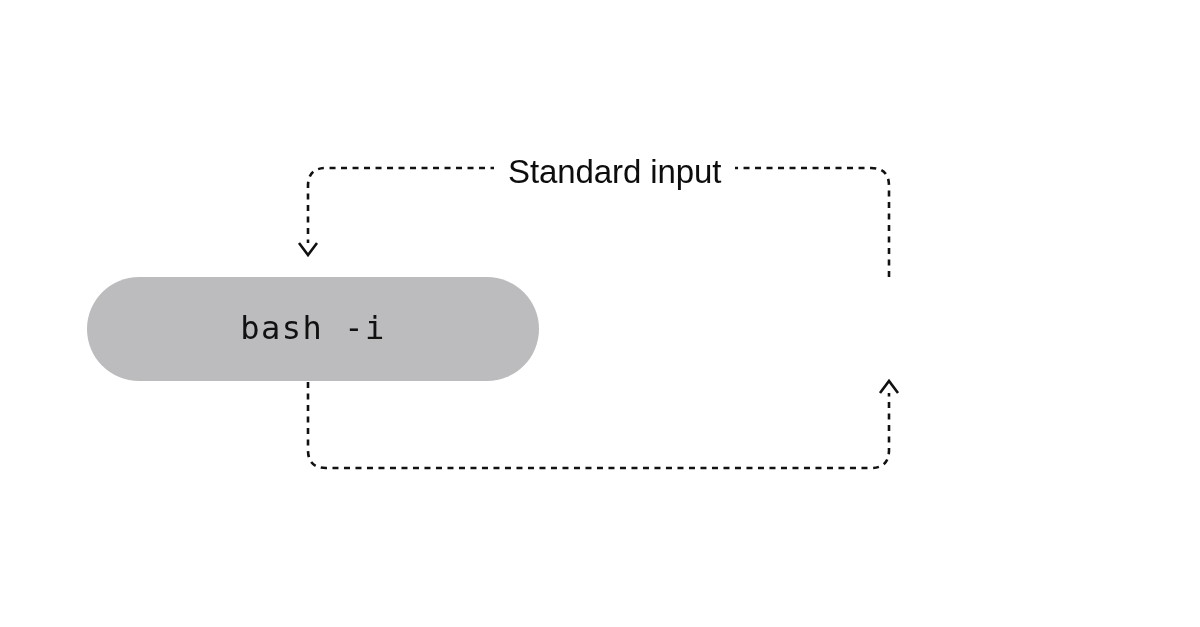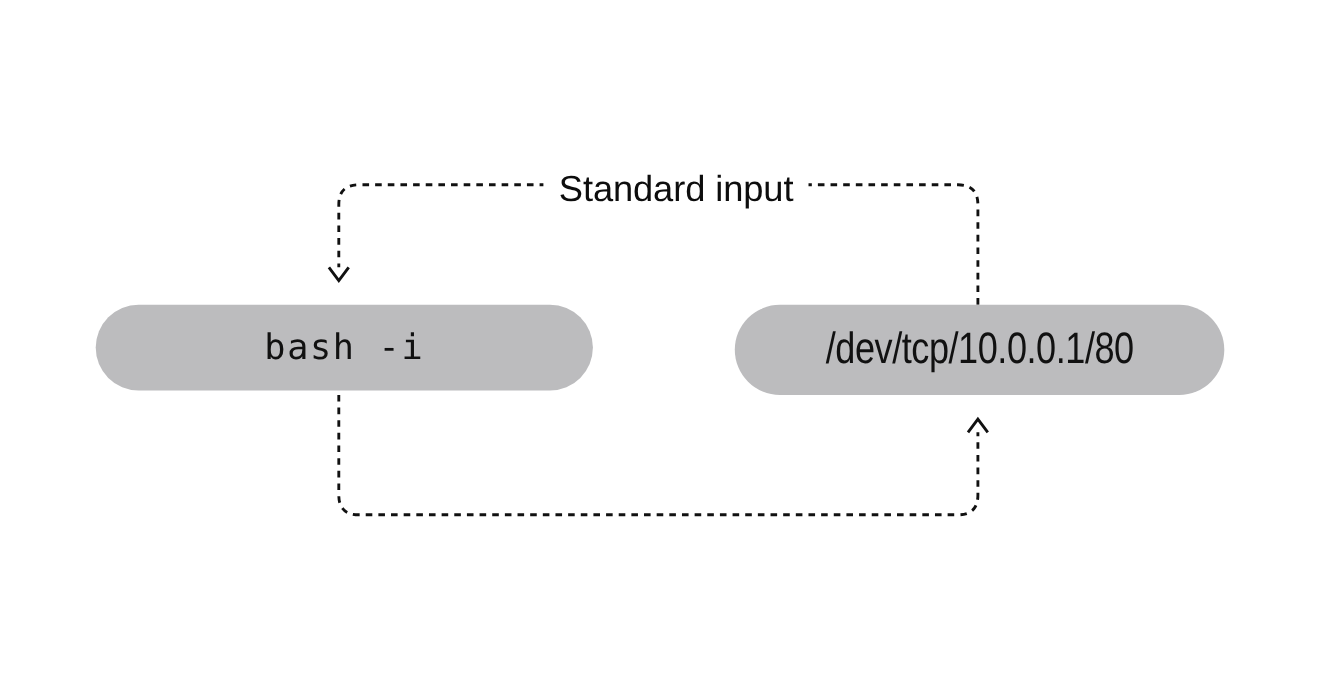--- a/index.html
+++ b/index.html
@@ -32,21 +32,21 @@
     align-items: center;
     justify-content: center;
     background: #bcbcbe;
     border-radius: 999px;
     box-sizing: border-box;
   }
   #node-bash {
     left: 87px;
     top: 277px;
     width: 452px;
-    height: 78px;
+    height: 104px;
   }
   #node-devtcp {
     left: 668px;
     top: 277px;
     width: 445px;
     height: 82px;
   }
   .node-label {
     color: #111111;
     white-space: pre;
@@ -96,20 +96,17 @@
     <path d="M 299 243 L 308 255 L 317 243" fill="none" stroke="#111111" stroke-width="2.6" stroke-linecap="butt" stroke-linejoin="miter"></path>
 
     <path d="M 308 359 L 308 450 Q 308 468 326 468 L 871 468 Q 889 468 889 450 L 889 393" fill="none" stroke="#111111" stroke-width="2.6" stroke-dasharray="6 5.5" stroke-linecap="butt"></path>
     <path d="M 880 393 L 889 381 L 898 393" fill="none" stroke="#111111" stroke-width="2.6" stroke-linecap="butt" stroke-linejoin="miter"></path>
   </svg>
 
   <div class="node" id="node-bash">
     <span class="node-label">bash -i</span>
   </div>
 
-  <div class="node" id="node-devtcp">
-    <span class="node-label">/dev/tcp/10.0.0.1/80</span>
-  </div>
 
   <div class="edge-label" id="label-stdin">Standard input</div>
 
 
 </div>
 
 </body></html>

